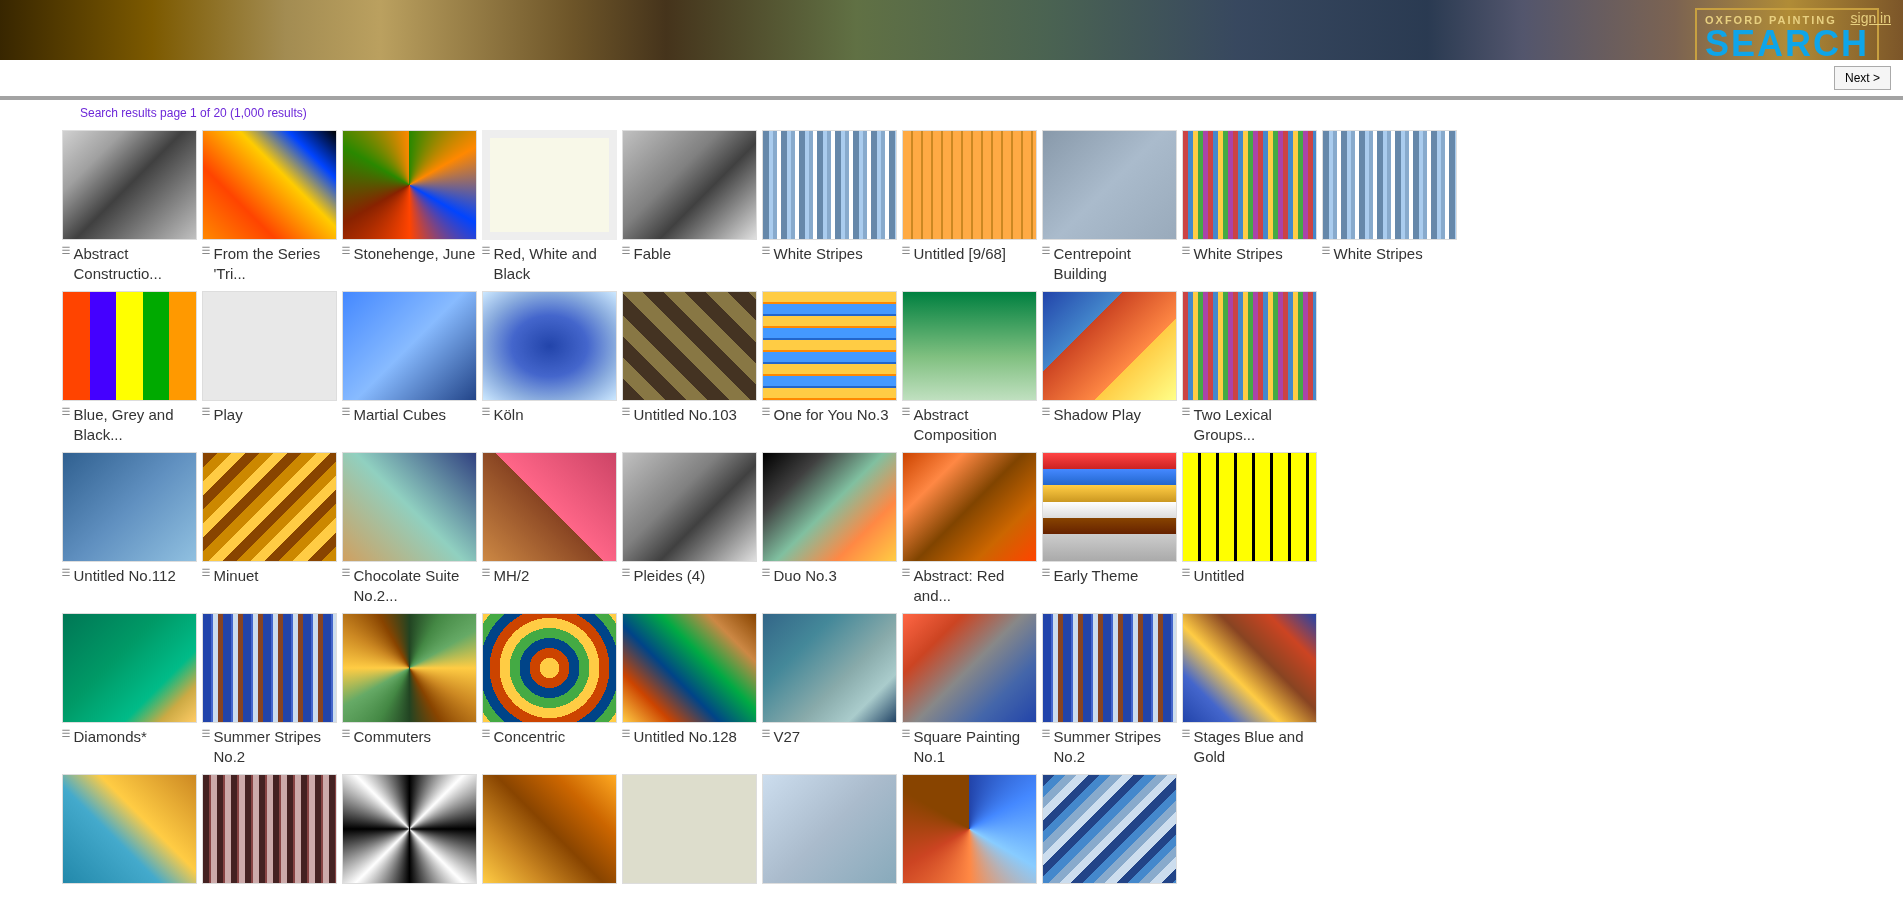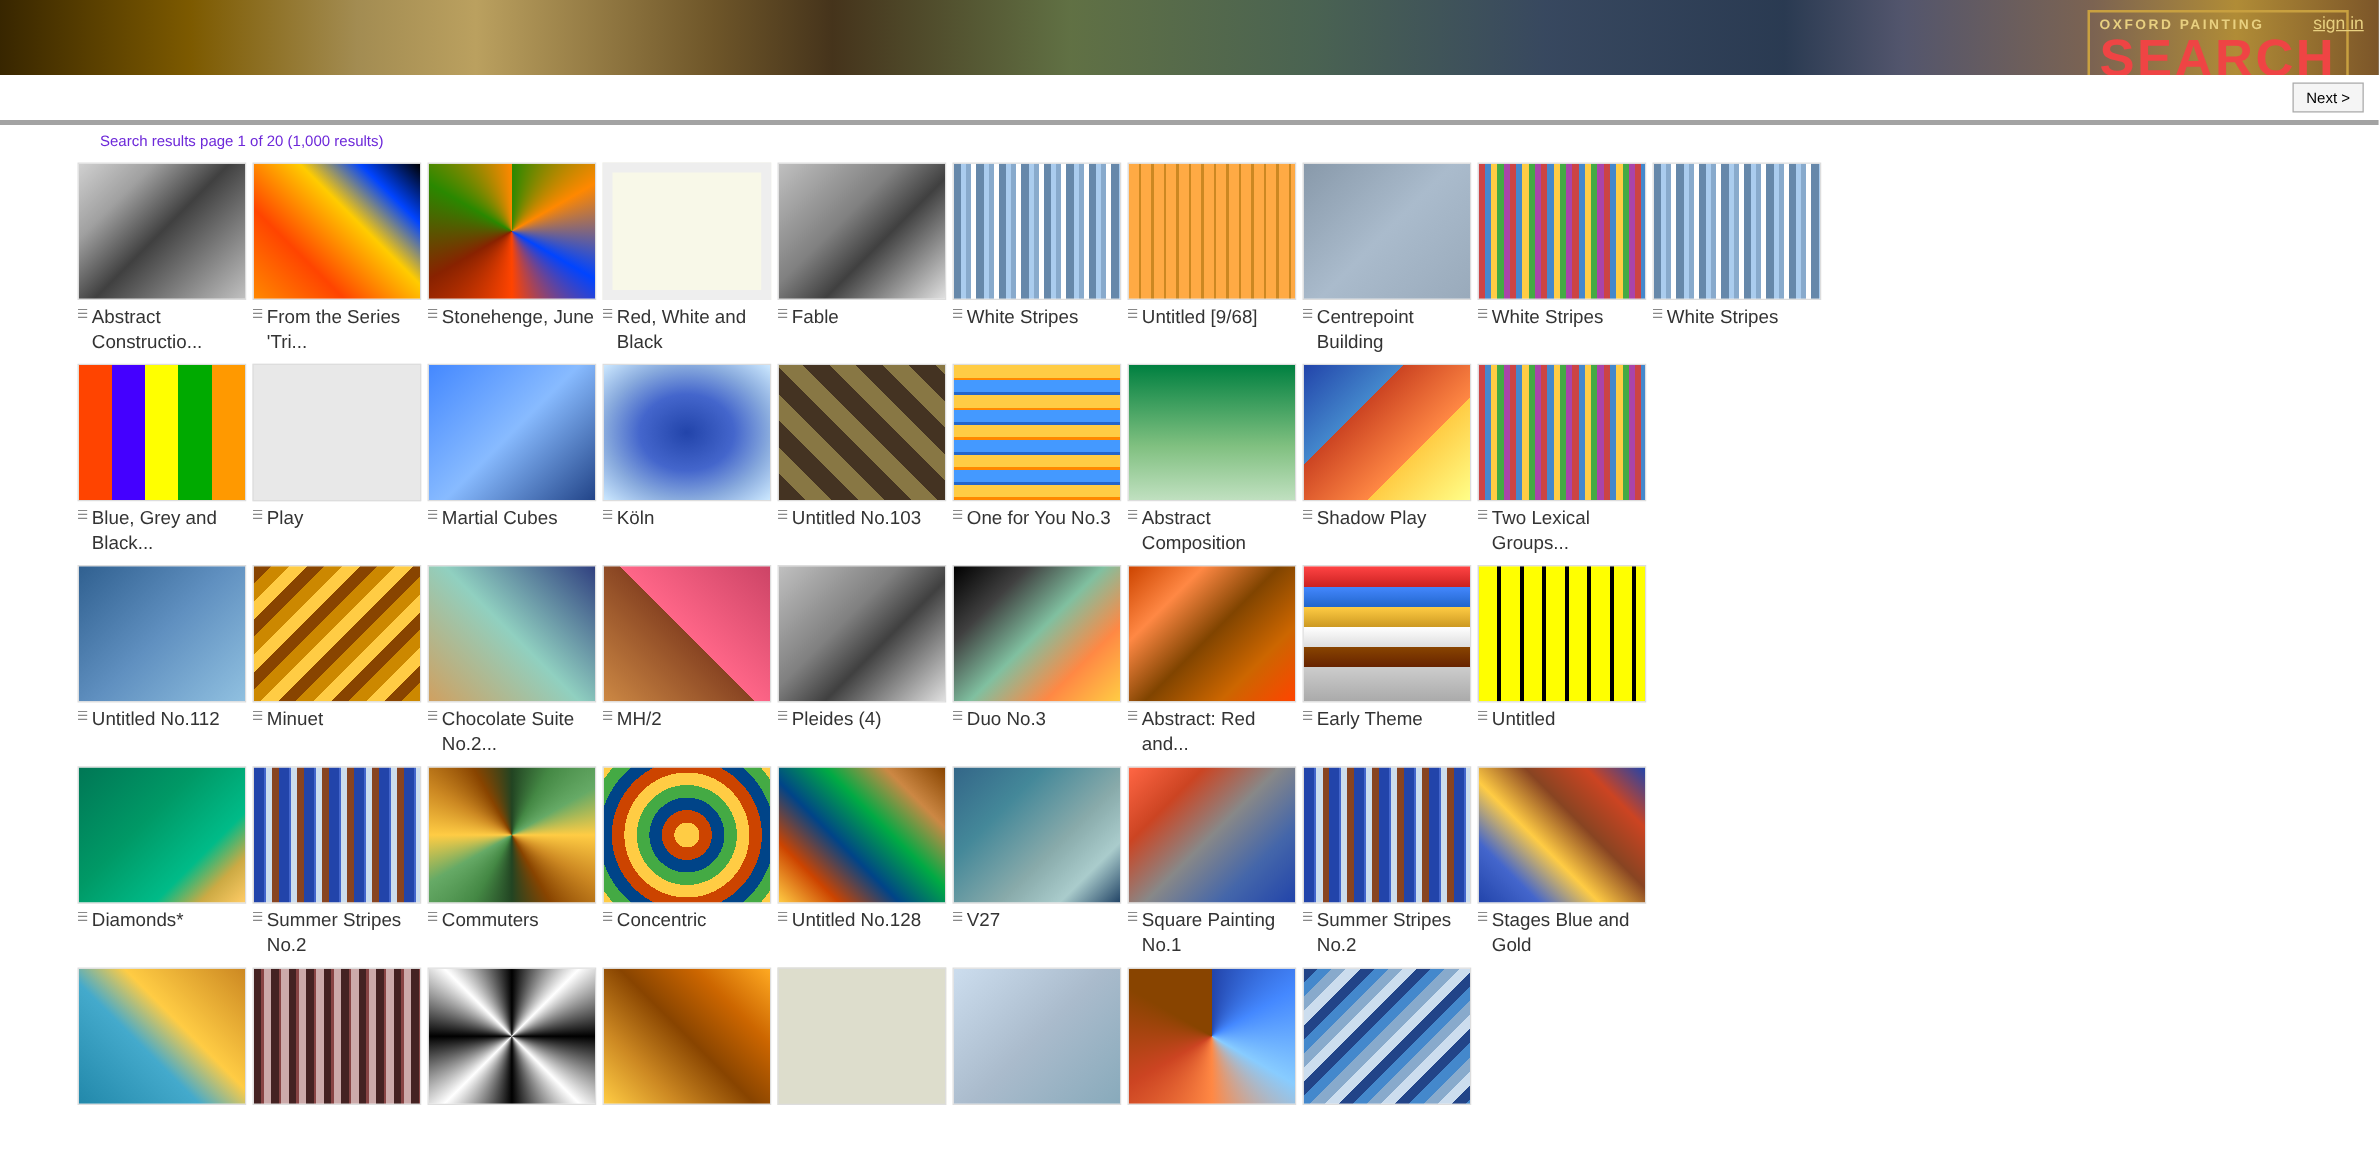--- a/index.html
+++ b/index.html
@@ -33,22 +33,22 @@
       padding: 4px 8px;
       margin-right: 12px;
     }
     #logo-oxford {
       color: #e8d080;
       font-size: 11px;
       font-weight: bold;
       letter-spacing: 2px;
     }
     #logo-search {
-      color: #ef4444;
-      font-size: 42px;
+      color: #0ea5e9;
+      font-size: 36px;
       font-weight: bold;
       letter-spacing: 2px;
       line-height: 1;
     }
     #search-area {
       position: relative;
       z-index: 2;
       display: flex;
       align-items: center;
       margin-left: 20px;

